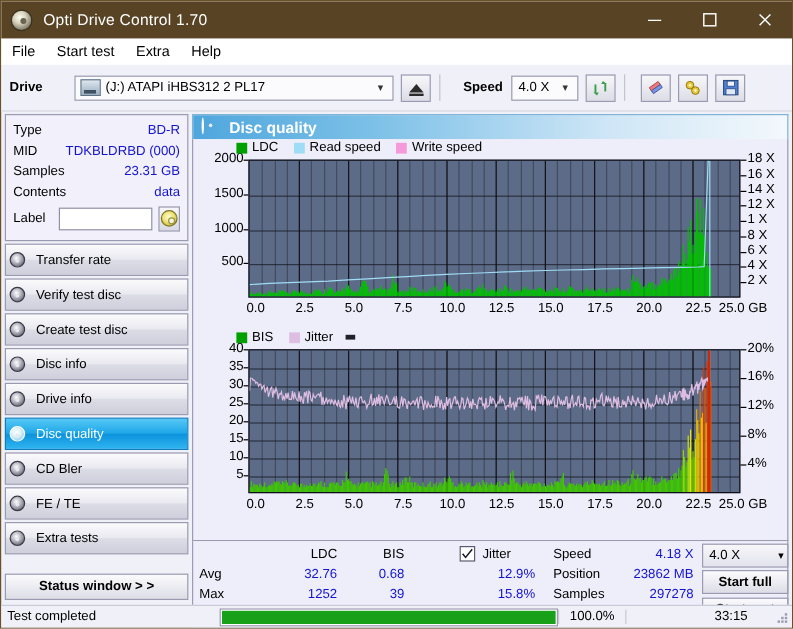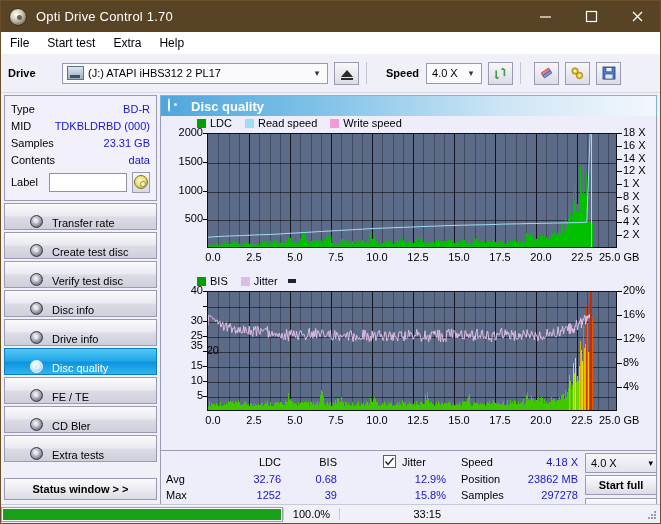--- a/index.html
+++ b/index.html
@@ -160,22 +160,22 @@
     width: 14px; height: 14px; border-radius: 50%;
     background: radial-gradient(circle at 45% 40%, #fdfbd0 0%, #eee27a 45%, #c9bd3e 75%, #8e8426 100%);
     border: 1px solid #7e7520; position: relative;
   }
   .cdglyph::after { content:""; position:absolute; left:5px; top:5px; width:4px;height:4px;border-radius:50%;background:#f4f2e2;border:1px solid #9c9440; }
 
   .navbtn {
     height: 27px; margin-top: 2px;
     border: 1px solid #9a9ab0;
     background: linear-gradient(#fbfbfd 0%, #e9e9f0 48%, #dcdce6 52%, #cfcfdc 100%);
-    display: flex; align-items: flex-end;
-    padding-left: 23px;
+    display: flex; align-items: center;
+    padding-left: 1px;
     font-size: 11px; color: #000;
   }
   .navbtn.sel {
     background: linear-gradient(#55c8f5 0%, #1fa7e8 48%, #0d93dd 52%, #2fb5ef 100%);
     border-color: #0b7ec2; color: #ffffff;
   }
   .navbtn .nico { width: 16px; height: 16px; margin-right: 8px; flex: 0 0 auto; display:flex;align-items:center;justify-content:center;}
   .discico {
     width: 13px; height: 13px; border-radius: 50%;
     background: radial-gradient(circle at 42% 38%, #ffffff 0%, #b9b9c4 40%, #6a6a78 80%, #3d3d47 100%);
@@ -378,27 +378,27 @@
       <div class="navbtn">
           <span class="nico">
             <span class="discico"></span>
           </span>
           <span>Transfer rate</span>
         </div>
       <div class="navbtn">
           <span class="nico">
             <span class="discico"></span>
           </span>
-          <span>Create test disc</span>
+          <span>Verify test disc</span>
         </div>
       <div class="navbtn">
           <span class="nico">
             <span class="discico"></span>
           </span>
-          <span>Verify test disc</span>
+          <span>Create test disc</span>
         </div>
       <div class="navbtn">
           <span class="nico">
             <span class="discico"></span>
           </span>
           <span>Disc info</span>
         </div>
       <div class="navbtn">
           <span class="nico">
             <span class="discico"></span>
@@ -408,27 +408,27 @@
       <div class="navbtn sel">
           <span class="nico">
             <span class="discico"></span>
           </span>
           <span>Disc quality</span>
         </div>
       <div class="navbtn">
           <span class="nico">
             <span class="discico"></span>
           </span>
-          <span>FE / TE</span>
+          <span>CD Bler</span>
         </div>
       <div class="navbtn">
           <span class="nico">
             <span class="discico"></span>
           </span>
-          <span>CD Bler</span>
+          <span>FE / TE</span>
         </div>
       <div class="navbtn">
           <span class="nico">
             <span class="discico"></span>
           </span>
           <span>Extra tests</span>
         </div>
 
       <div id="sidebar-spacer"></div>
       <div id="status-window-btn">Status window &gt; &gt;</div>
@@ -1389,27 +1389,27 @@
               </svg>
               <div style="position: absolute; top: 0px; height: 30px; width: 1px; background: rgb(127, 216, 242); left: 383px;"></div>
               <div style="position: absolute; bottom: 0px; height: 120px; width: 2px; background: rgb(208, 40, 0); left: 382px;"></div>
             </div>
         <div class="ytick" style="left: 4px; width: 38px; top: 115px;">5</div>
             <div class="tickmark" style="left: 42px; top: 122px; width: 4px; height: 1px;"></div>
             <div class="ytick" style="left: 4px; width: 38px; top: 100px;">10</div>
             <div class="tickmark" style="left: 42px; top: 107px; width: 4px; height: 1px;"></div>
             <div class="ytick" style="left: 4px; width: 38px; top: 85px;">15</div>
             <div class="tickmark" style="left: 42px; top: 92px; width: 4px; height: 1px;"></div>
-            <div class="ytick" style="left: 20px; width: 38px; top: 70px;">20</div>
+            <div class="ytick" style="left: 4px; width: 38px; top: 70px;">20</div>
             <div class="tickmark" style="left: 42px; top: 77px; width: 4px; height: 1px;"></div>
             <div class="ytick" style="left: 4px; width: 38px; top: 55px;">25</div>
             <div class="tickmark" style="left: 42px; top: 62px; width: 4px; height: 1px;"></div>
             <div class="ytick" style="left: 4px; width: 38px; top: 40px;">30</div>
             <div class="tickmark" style="left: 42px; top: 47px; width: 4px; height: 1px;"></div>
-            <div class="ytick" style="left: 4px; width: 38px; top: 25px; margin-top: 40px;">35</div>
+            <div class="ytick" style="left: 4px; width: 38px; top: 25px;">35</div>
             <div class="tickmark" style="left: 42px; top: 32px; width: 4px; height: 1px;"></div>
             <div class="ytick" style="left: 4px; width: 38px; top: 10px;">40</div>
             <div class="tickmark" style="left: 42px; top: 17px; width: 4px; height: 1px;"></div>
             <div class="ytick r" style="left: 462px; top: 106px;">4%</div>
             <div class="tickmark" style="left: 456px; top: 113px; width: 5px; height: 1px;"></div>
             <div class="ytick r" style="left: 462px; top: 82px;">8%</div>
             <div class="tickmark" style="left: 456px; top: 89px; width: 5px; height: 1px;"></div>
             <div class="ytick r" style="left: 462px; top: 58px;">12%</div>
             <div class="tickmark" style="left: 456px; top: 65px; width: 5px; height: 1px;"></div>
             <div class="ytick r" style="left: 462px; top: 34px;">16%</div>
@@ -1460,20 +1460,21 @@
             <span>4.0 X</span>
             <span style="font-size:9px;">▾</span>
           </div>
           <div class="btn-std" style="left: 424px; top: 24px; width: 72px; height: 20px; font-weight: bold;">Start full</div>
           <div class="btn-std" style="left: 424px; top: 47px; width: 72px; height: 20px; font-weight: bold;">Start part</div>
         </div>
     </div>
   </div>
 
   <div id="statusbar">
+    <div id="status-text">Test completed</div>
     <div id="progress-wrap">
       <div id="progress-bar" style="width: 100%;"></div>
     </div>
     <div id="progress-pct">100.0%</div>
     <div id="elapsed">33:15</div>
     <svg id="grip" viewBox="0 0 12 12">
       <g fill="#9a9ab0">
           <rect x="8" y="8" width="2" height="2"></rect>
           <rect x="5" y="8" width="2" height="2"></rect>
           <rect x="8" y="5" width="2" height="2"></rect>

